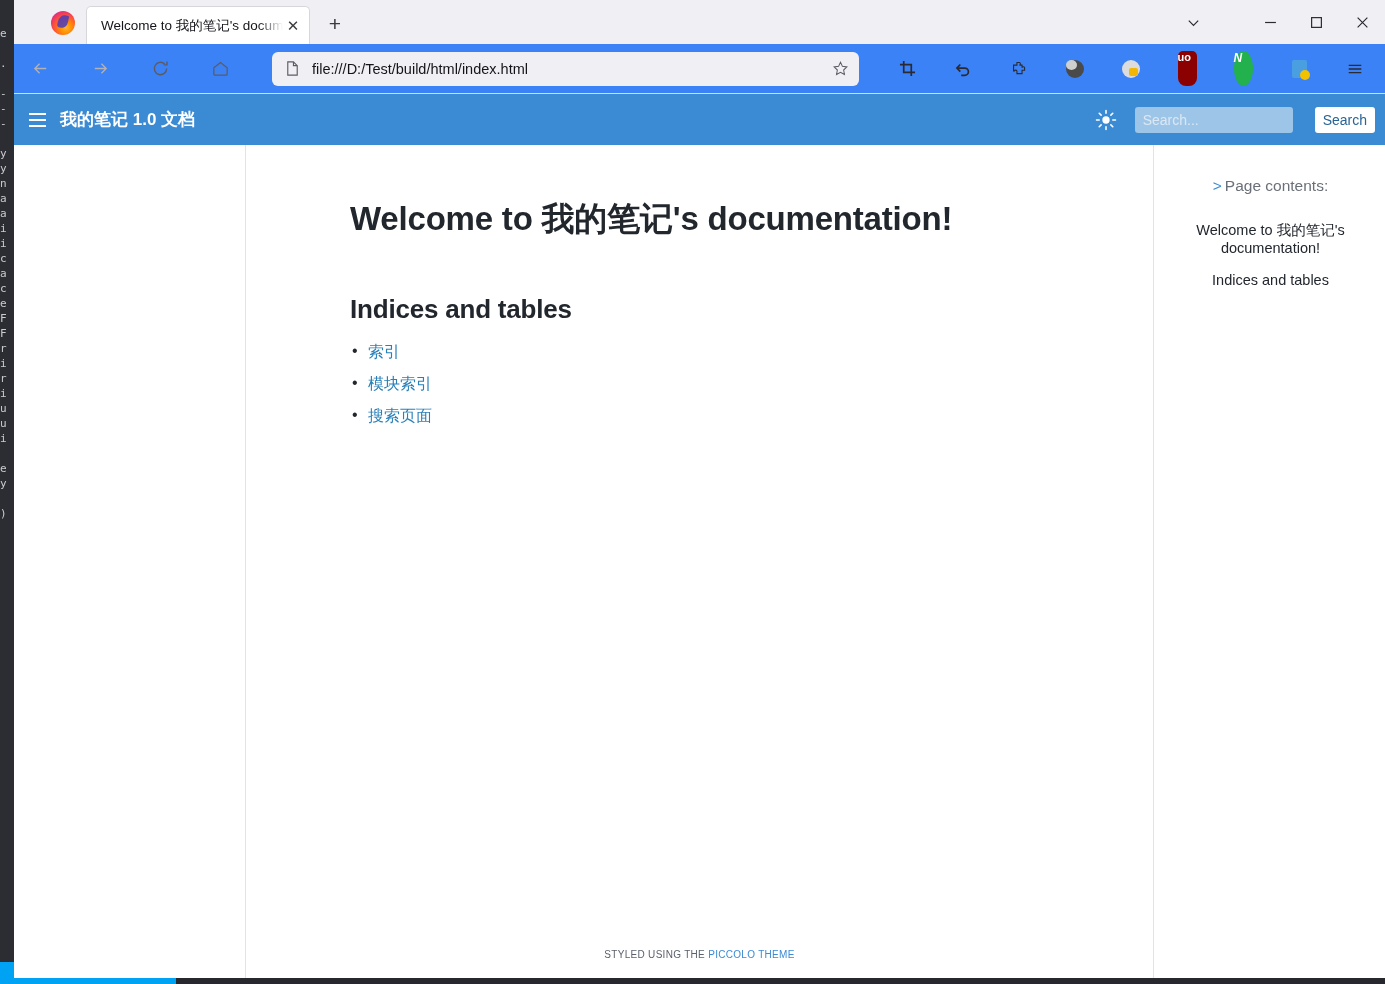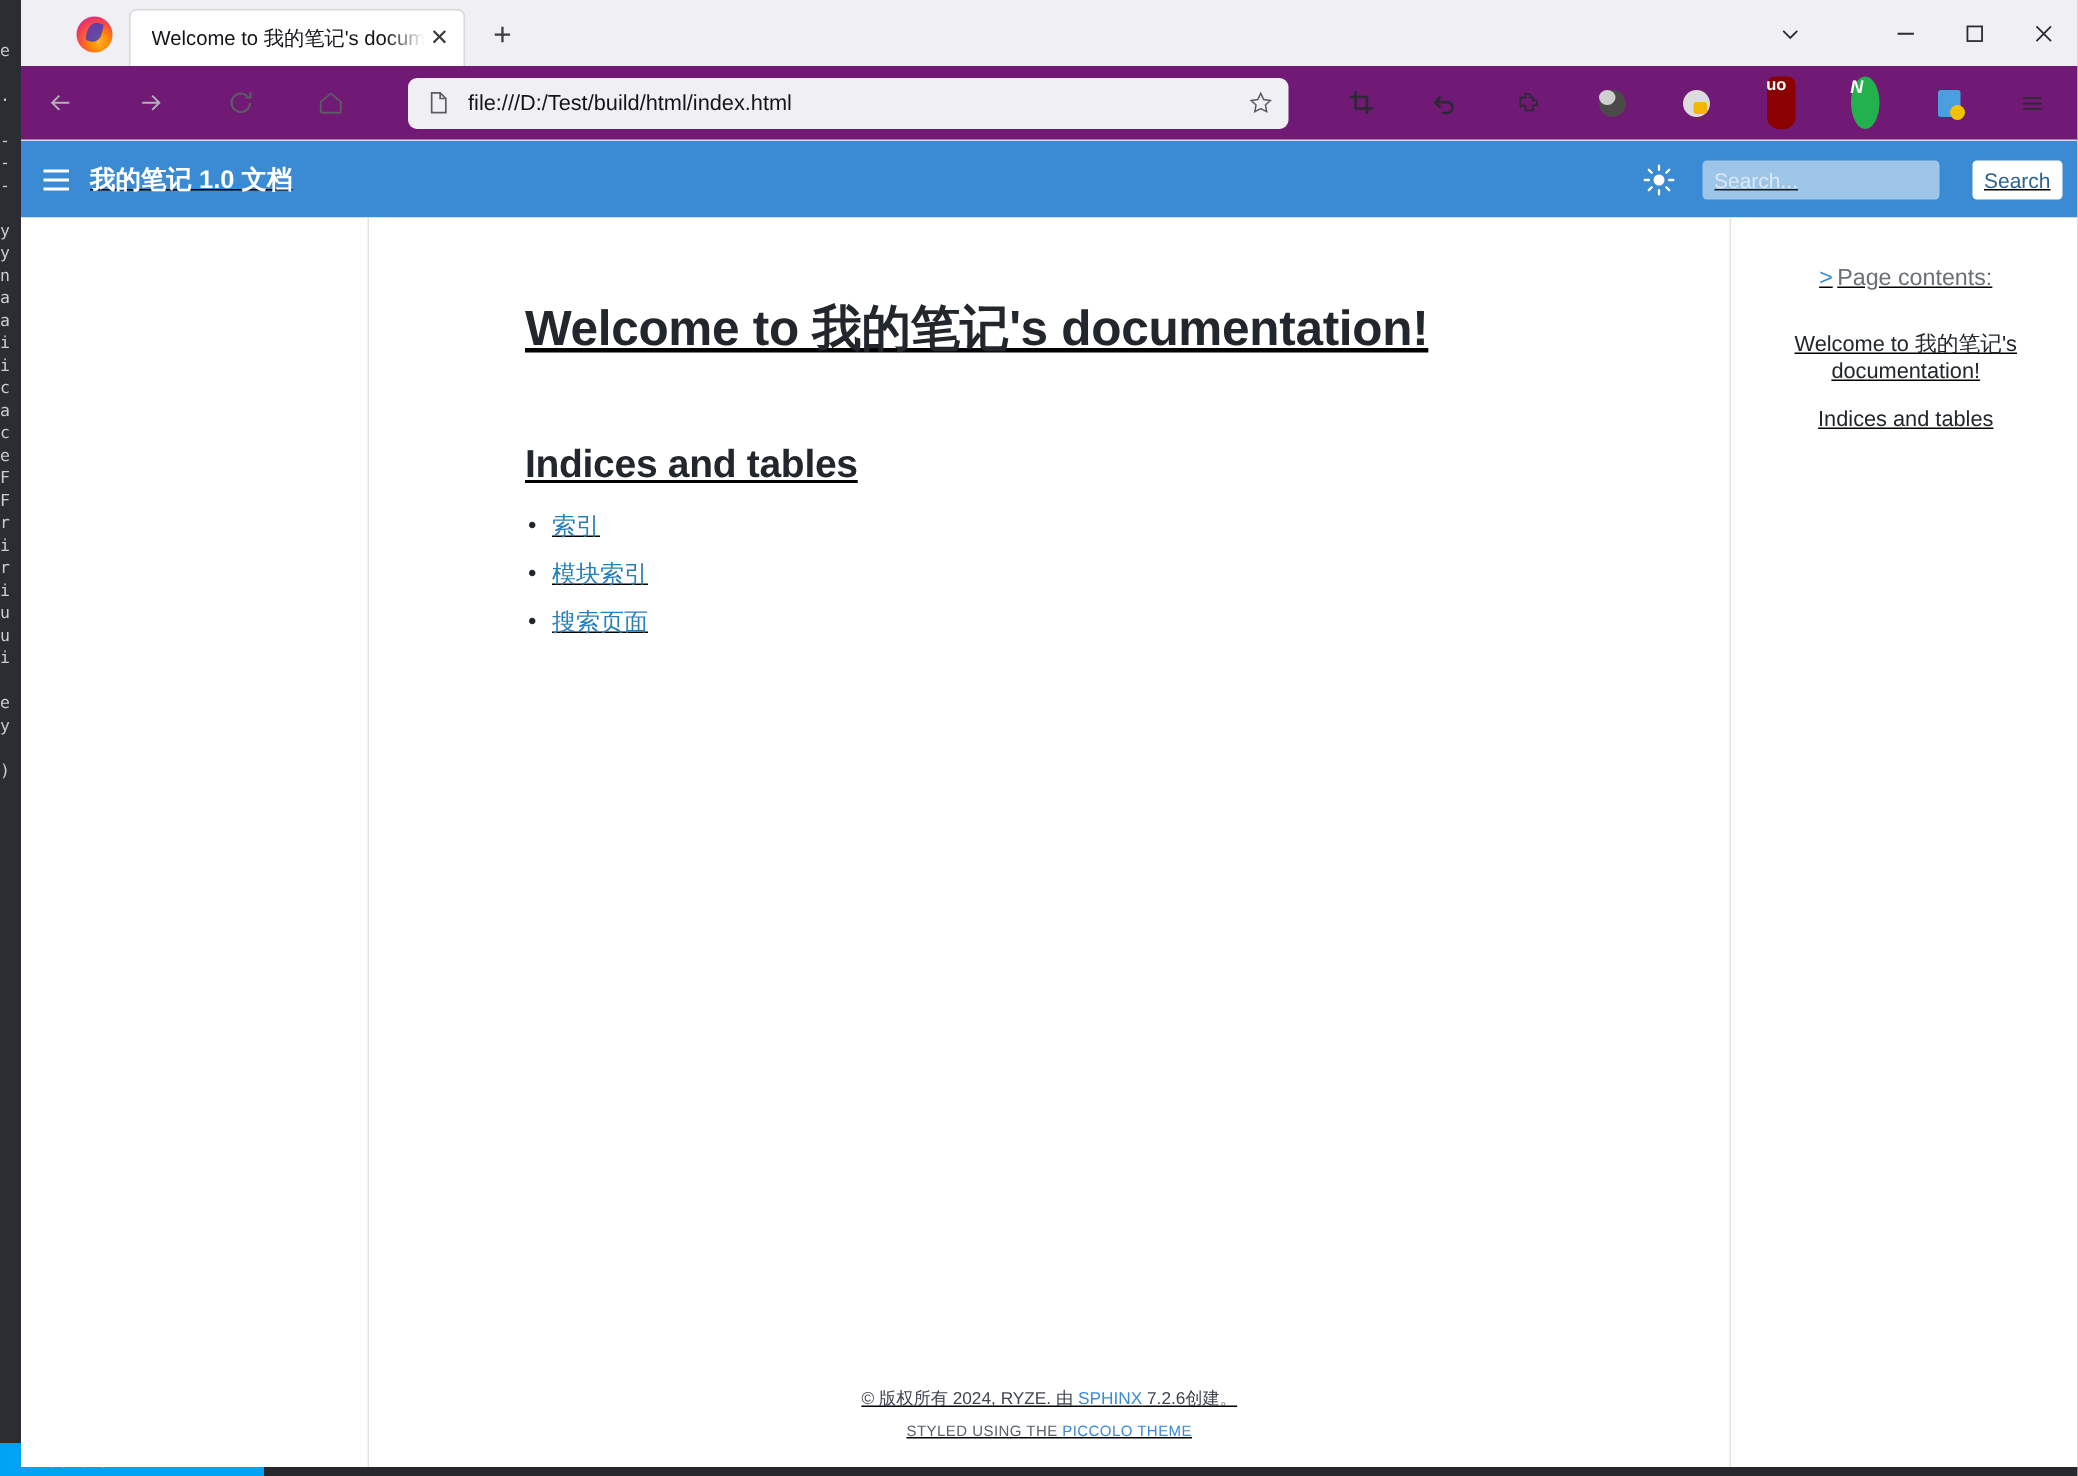--- a/index.html
+++ b/index.html
@@ -108,21 +108,21 @@
   .wc {
     width: 46px; height: 44px;
     display: flex; align-items: center; justify-content: center;
     color: #2b2a33; font-size: 13px;
   }
   .wc.chev { width: 56px; margin-right: 26px; }
   .wc svg { display: block; }
 
   
   #navbar {
-    height: 50px; background: #701a75;
+    height: 50px; background: #3b82f6;
     border-bottom: 1px solid #dcdcdf;
     display: flex; align-items: center;
     padding: 0 12px 0 6px;
     flex: 0 0 50px;
     gap: 20px;
   }
   .navbtn {
     width: 36px; height: 34px; margin: 0 2px;
     display: flex; align-items: center; justify-content: center;
     color: #5b5b66; flex: 0 0 auto;
@@ -148,21 +148,20 @@
     flex: 0 0 auto;
   }
   .ext svg, .ext div { display: block; }
   .circ { width: 19px; height: 35px; border-radius: 50%; display: flex; align-items: center; justify-content: center; font-size: 11px; font-weight: bold; color: #fff; }
 
   
   #page {
     flex: 1 1 auto; display: flex; flex-direction: column;
     background: #ffffff; overflow: hidden;
     min-height: 0;
-    text-decoration: underline;
   }
   #sphinx-header {
     height: 51px; background: #3a8ad4;
     display: flex; align-items: center;
     flex: 0 0 51px;
     padding: 0 10px 0 0;
   }
   #hamburger {
     width: 34px; height: 34px; margin-left: 6px;
     display: flex; flex-direction: column; justify-content: center; align-items: center;
@@ -442,23 +441,20 @@
           <h1 id="doc-title">Welcome to 我的笔记's documentation!</h1>
           <h2 id="sec-title">Indices and tables</h2>
           <ul id="index-list">
             <li><a href="#">索引</a></li>
             <li><a href="#">模块索引</a></li>
             <li><a href="#">搜索页面</a></li>
           </ul>
         </div>
 
         <div id="footer">
-          <div class="line1">
-            <span>© 版权所有 2024, RYZE. 由 </span><a href="#">SPHINX</a><span> 7.2.6创建。</span>
-          </div>
           <div class="line2">
             <span>STYLED USING THE </span><a href="#">PICCOLO THEME</a>
           </div>
         </div>
       </div>
 
       <div id="right-sidebar">
         <div id="toc-head">
           <span class="arrow">&gt;</span><span>Page contents:</span>
         </div>

